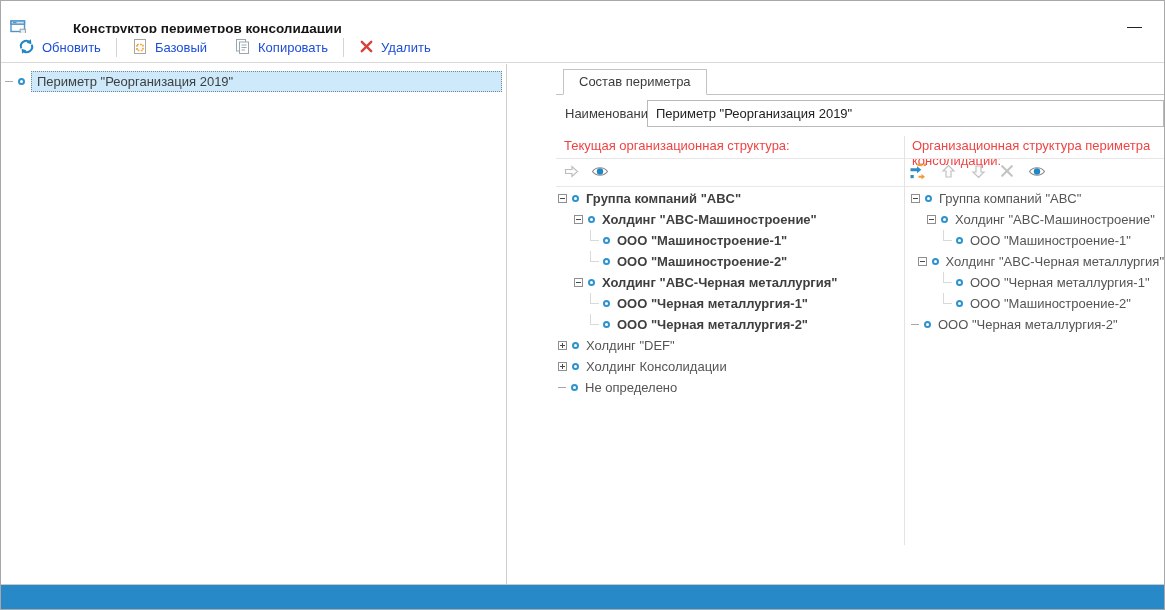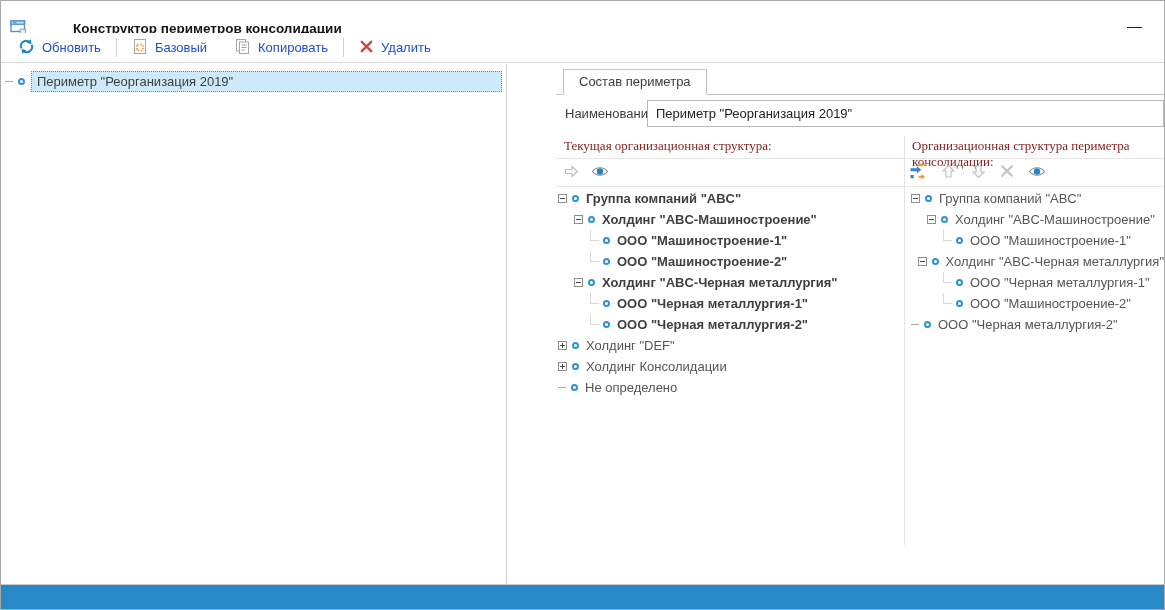--- a/index.html
+++ b/index.html
@@ -37,21 +37,21 @@
               border-bottom:1px solid #c3c3c3; }
   .tab { position:relative; z-index:2; margin-bottom:-1px; background:#fff;
          border:1px solid #c3c3c3; border-bottom:1px solid #fff;
          height:26px; line-height:24px; padding:0 15px; color:#3c3c3c; }
   .name-row { position:absolute; left:0; top:36px; right:0; height:27px; }
   .name-row .fld-label { position:absolute; left:9px; top:6px; color:#3d3d3d; }
   .name-row input { position:absolute; left:91px; right:0; top:0; height:27px;
                     border:1px solid #b9b9b9; padding:0 8px; font:13px "Liberation Sans", sans-serif;
                     color:#222; outline:none; }
 
-  .pane-header { position:absolute; top:72px; height:22px; color:#7f1d1d;font-family:Liberation Serif, serif; }
+  .pane-header { position:absolute; top:72px; height:22px; color:#ef4444; }
   .hline { position:absolute; left:0; right:0; height:1px; background:#e7e7e7; }
   .pane-toolbar-btn { position:absolute; top:96px; width:22px; height:22px;
                       display:flex; align-items:center; justify-content:center; cursor:default; }
   .vdivider { position:absolute; left:348px; top:72px; height:409px; width:1px; background:#e3e3e3; }
 
   .tree { position:absolute; top:124px; bottom:0; overflow:hidden; }
   .tree-row { display:flex; align-items:center; height:21px; white-space:nowrap; }
   .tree-row .txt { color:#555; padding-left:1px; }
   .tree-row .txt.b { font-weight:700; color:#3f3f3f; }
   .indent { display:inline-block; height:1px; }

